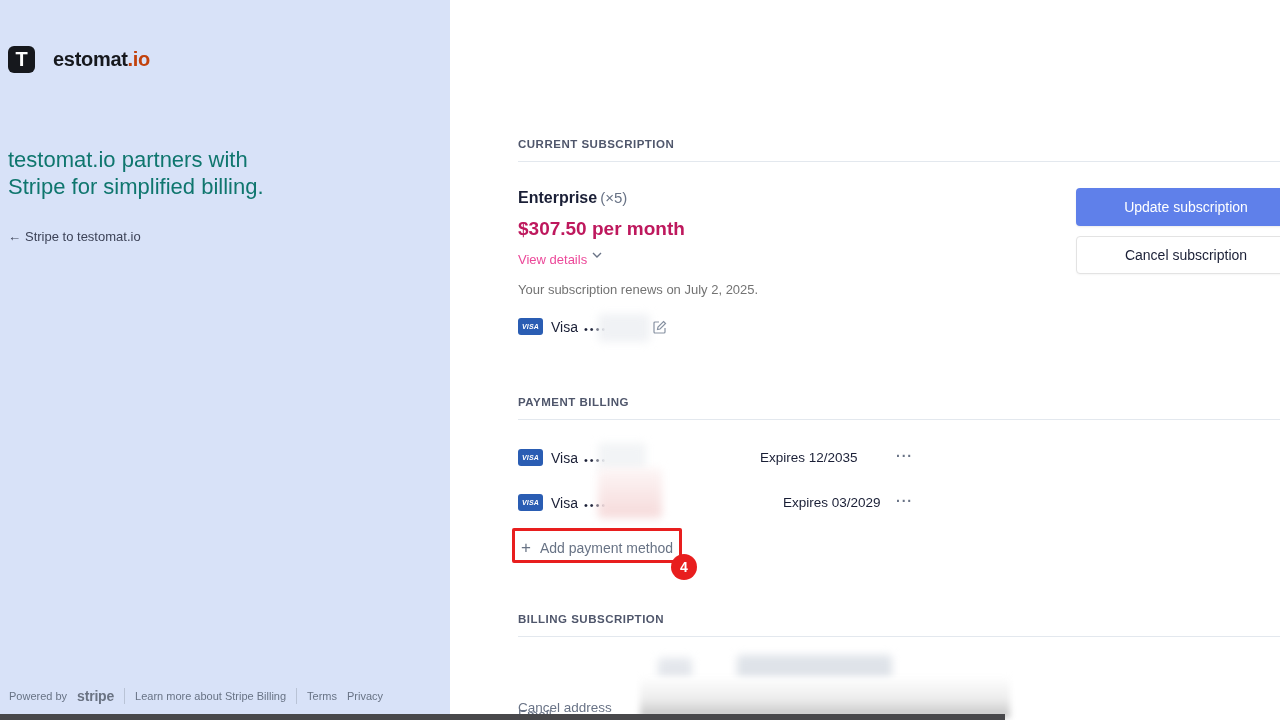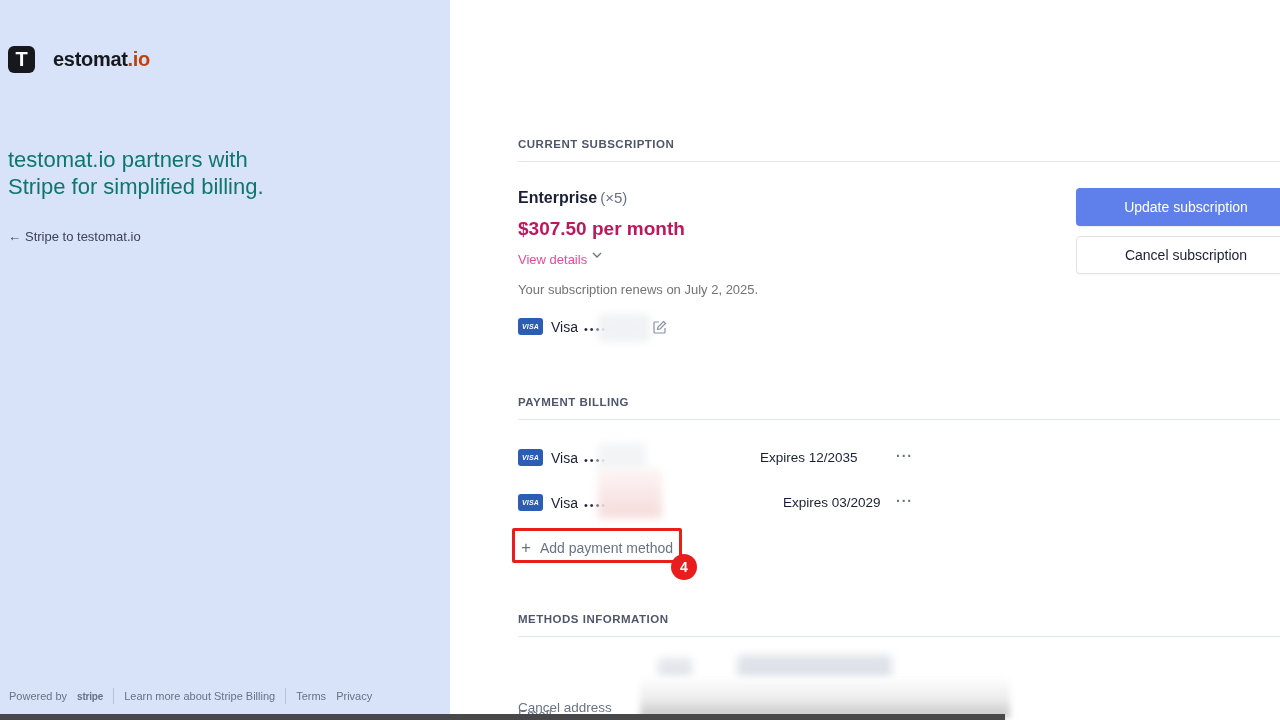--- a/index.html
+++ b/index.html
@@ -14,21 +14,21 @@
     color: #fff; font-weight: 700; font-size: 20px; display: flex; align-items: center;
     justify-content: center; }
   .logo-word { font-size: 20px; font-weight: 800; color: #16181d; letter-spacing: -0.3px; margin-left: 18px; }
   .logo-tld { font-size: 20px; font-weight: 800; color: #c2410c; letter-spacing: -0.3px; }
   .tagline { left: 8px; top: 146px; width: 260px; font-size: 22px; font-weight: 500;
     color: #0f766e; line-height: 27px; }
   .return-link { left: 8px; top: 229px; font-size: 13px; color: #3c4257; cursor: pointer;
     display: flex; align-items: center; gap: 4px; }
   .sb-footer { left: 9px; top: 688px; display: flex; align-items: center; font-size: 11px;
     color: #687385; gap: 10px; }
-  .stripe-word { font-size: 10px; font-weight: 700; color: #6a7383; letter-spacing: -0.2px; }
+  .stripe-word { font-size: 14px; font-weight: 700; color: #6a7383; letter-spacing: -0.2px; }
   .sb-sep { width: 1px; height: 16px; background: #b9c3d6; }
   .footer-link { cursor: pointer; }
 
   
   #main { left: 450px; top: 0; width: 956px; height: 720px; background: #ffffff; }
   .section-title { font-size: 11.5px; font-weight: 700; letter-spacing: 0.5px;
     color: #4f566b; }
   .divider { height: 1px; background: #e3e8ee; }
 
   .plan-name { font-size: 16px; font-weight: 600; color: #1a1f36; }
@@ -167,21 +167,21 @@
   <div class="abs expires" style="left:310px; top:495px;margin-left:23px;">Expires 03/2029</div>
   <div class="abs overflow-dots" style="left:446px; top:493px;">···</div>
 
   <div class="abs add-payment" style="left:71px; top:538px;">
     <span class="plus-glyph">+</span>
     <span>Add payment method</span>
   </div>
   <div class="abs annotation-rect"></div>
   <div class="abs annotation-badge">4</div>
 
-  <div class="abs section-title" style="left:68px; top:613px;">METHODS INFORMATION</div>
+  <div class="abs section-title" style="left:68px; top:613px;">BILLING SUBSCRIPTION</div>
   <div class="abs divider" style="left:68px; top:636px; width:762px;"></div>
 
   <div class="abs field-label" style="left:68px; top:664px;margin-top:43px;">Email</div>
   <div class="abs blob blob-email-a"></div>
   <div class="abs blob blob-email-b"></div>
 
   <div class="abs field-label" style="left:68px; top:700px;">Cancel address</div>
   <div class="abs blob-address"></div>
 </div>
 

